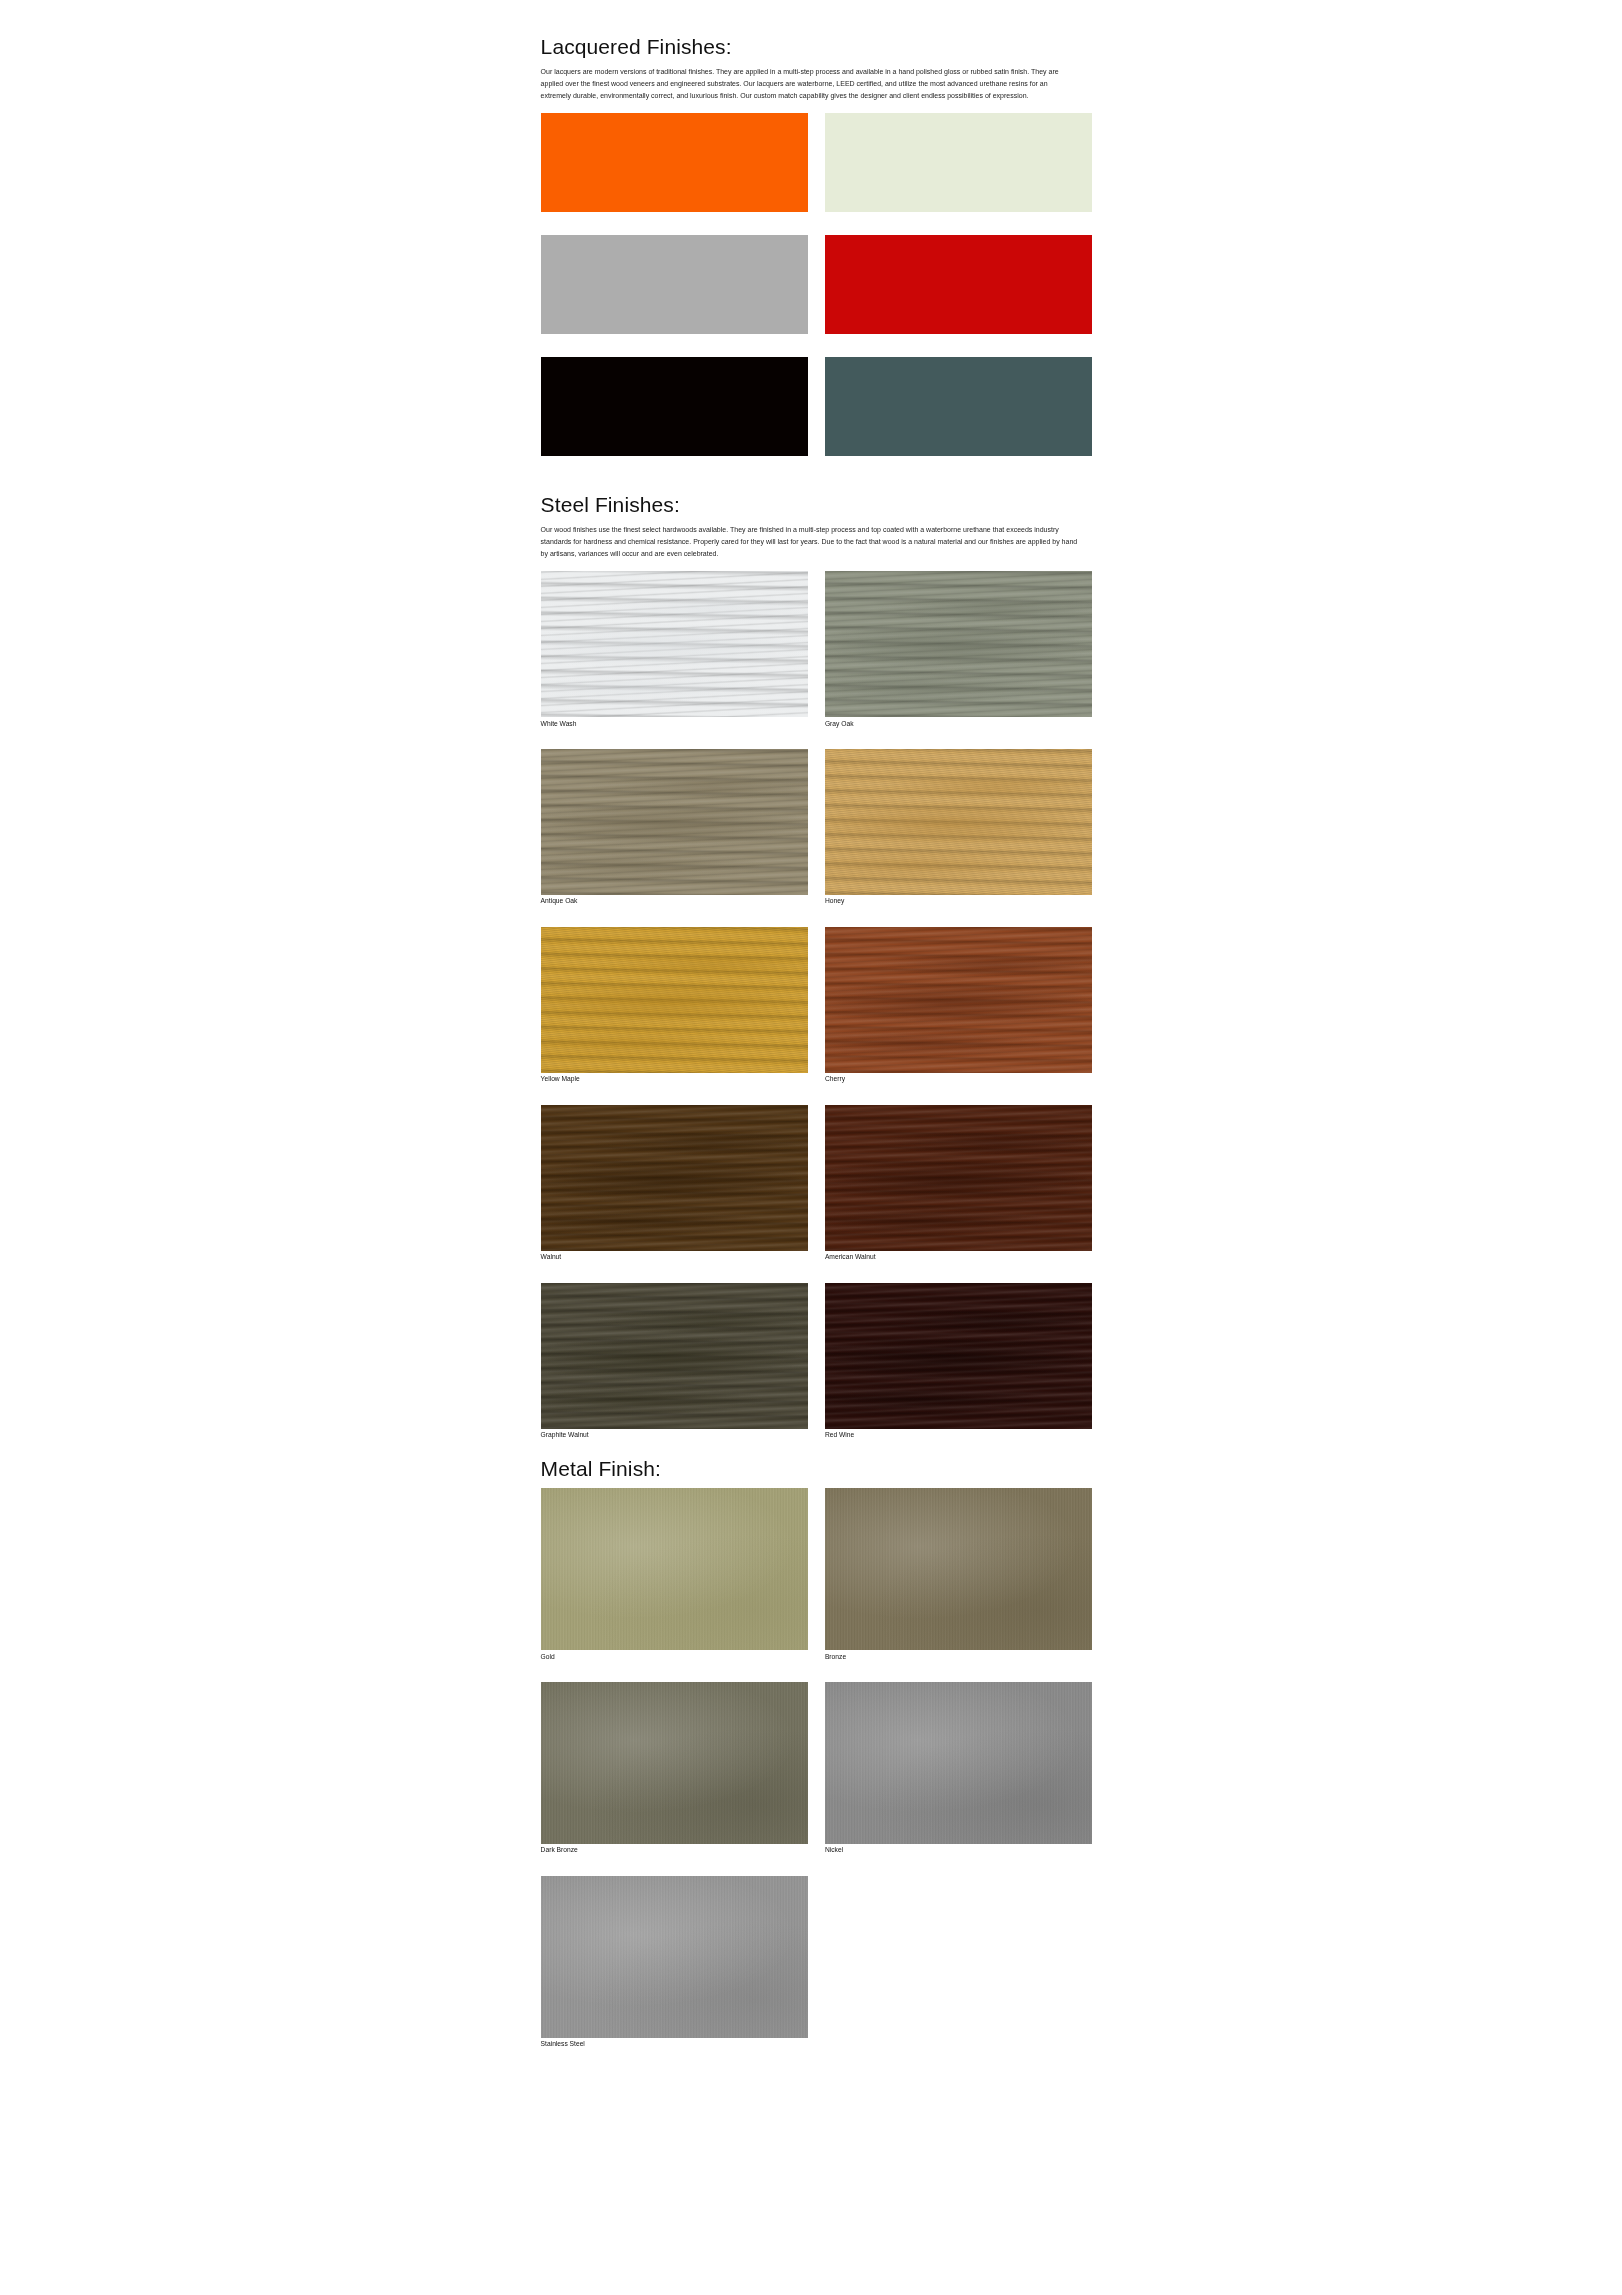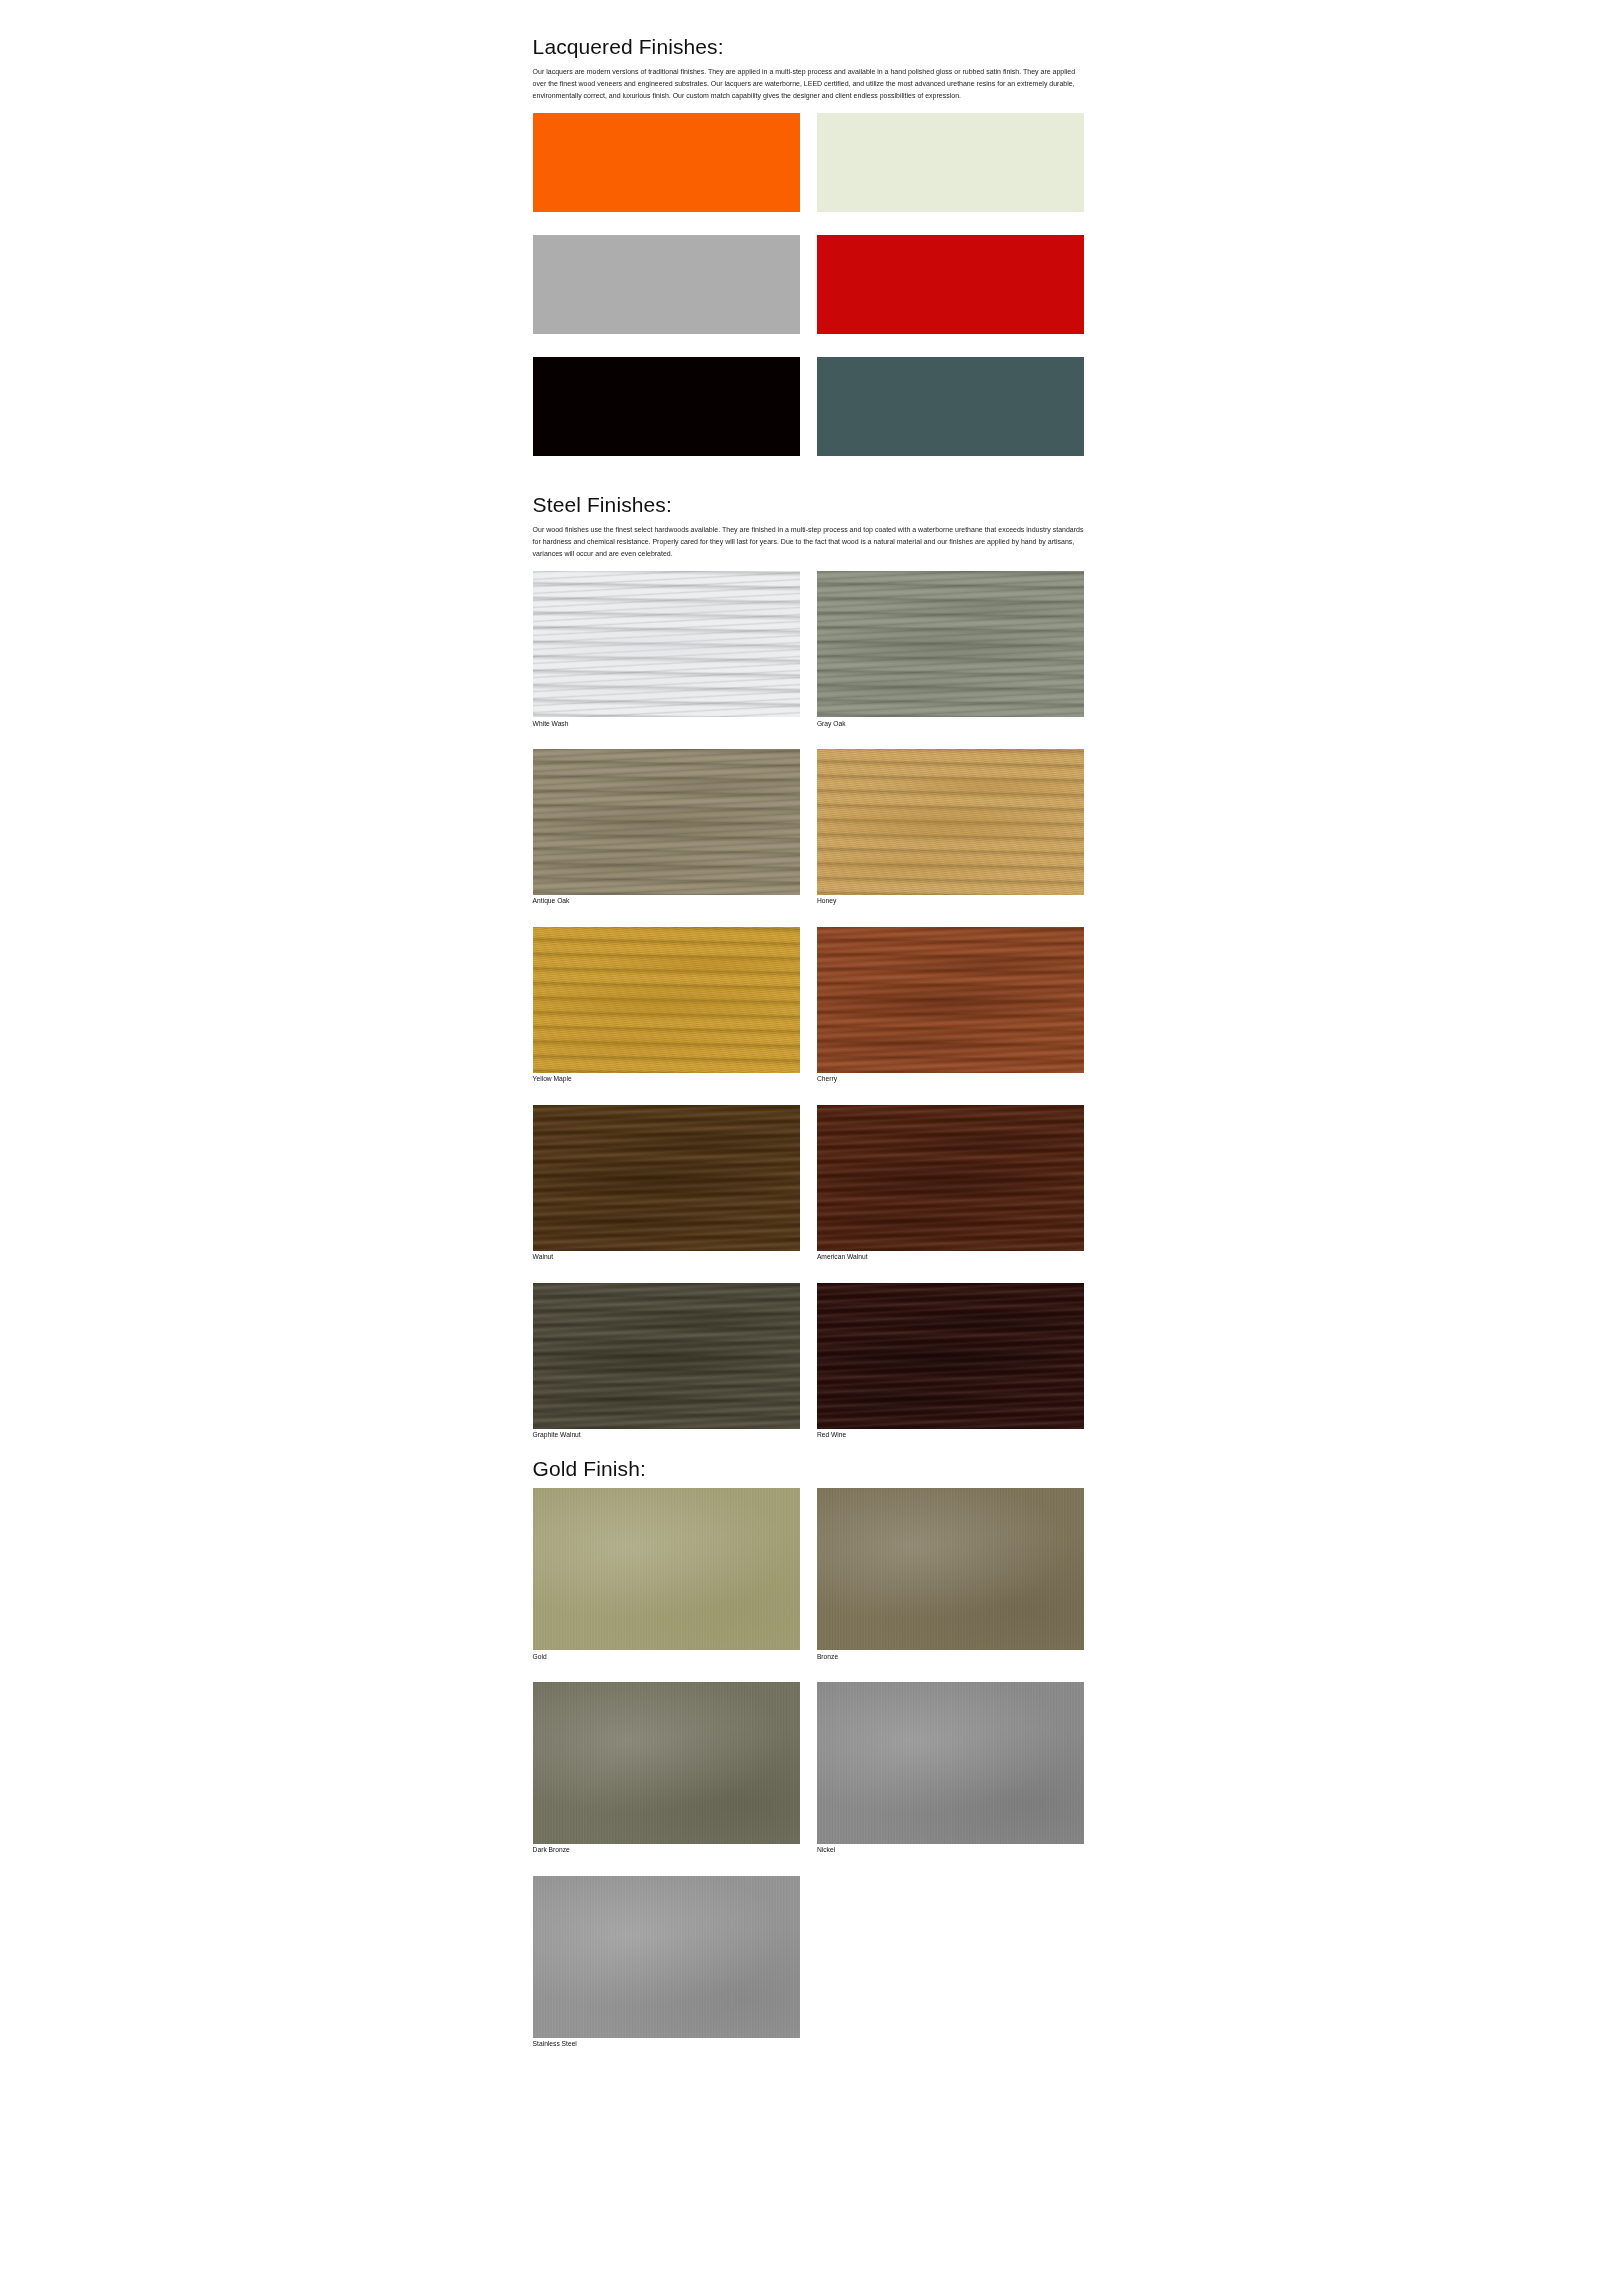--- a/index.html
+++ b/index.html
@@ -22,21 +22,21 @@
   }
 
   .content {
     width: 555px;
     margin: 0 auto;
     padding-left: 0;
     position: relative;
     left: -1.4px;
   }
 
-  .section { margin: 0; }
+  .section { margin: 8px; }
 
   .section-heading {
     font-size: 21px;
     font-weight: 400;
     color: #111111;
     margin: 35px 0 7px 0;
     letter-spacing: 0.1px;
   }
   .section-heading.tight { margin-top: 18px; }
 
@@ -249,21 +249,21 @@
             <div class="grain g1"></div>
             <div class="grain g2"></div>
             <div class="grain g3" style="background-image: radial-gradient(208px 32px at 46% 52%, rgba(10, 2, 1, 0.4) 0%, rgba(10, 2, 1, 0.15) 48%, transparent 72%), radial-gradient(173px 18px at 64% 26%, rgba(10, 2, 1, 0.333) 0%, transparent 70%), radial-gradient(187px 21px at 34% 80%, rgba(10, 2, 1, 0.3) 0%, transparent 72%);"></div>
           </div>
           <span class="swatch-label">Red Wine</span>
         </div>
       </div>
     </section>
 
     <section class="section">
-      <h2 class="section-heading tight">Gold Finish:</h2>
+      <h2 class="section-heading tight">Metal Finish:</h2>
       <div class="swatch-grid">
         <div class="swatch-cell">
           <div class="swatch metal" style="background-color: rgb(163, 160, 117); --accent: #8f8c62;">
             <div class="metal-surface m1"></div>
             <div class="metal-surface m2" style="background-image: radial-gradient(229px 104px at 35% 36%, rgba(255, 255, 255, 0.17) 0%, rgba(255, 255, 255, 0) 70%), radial-gradient(222px 104px at 80% 76%, rgba(143, 140, 98, 0.35) 0%, transparent 74%);"></div>
           </div>
           <span class="swatch-label">Gold</span>
         </div>
         <div class="swatch-cell">
           <div class="swatch metal" style="background-color: rgb(124, 114, 87); --accent: #5f563e;">

